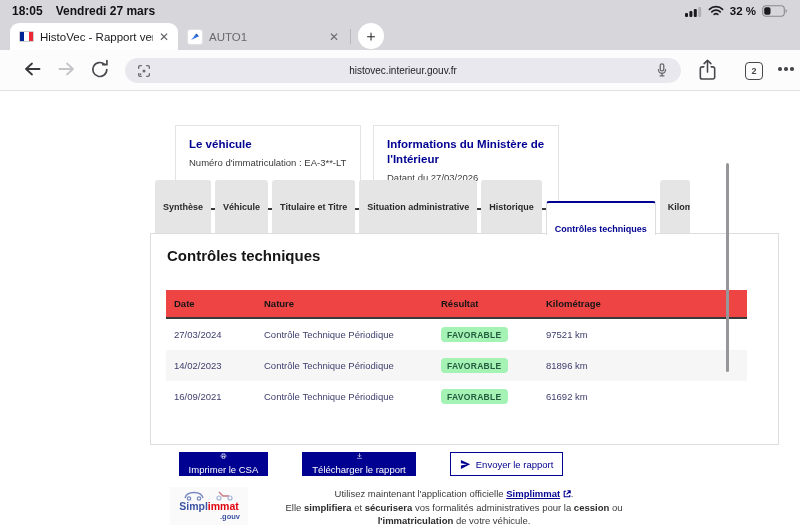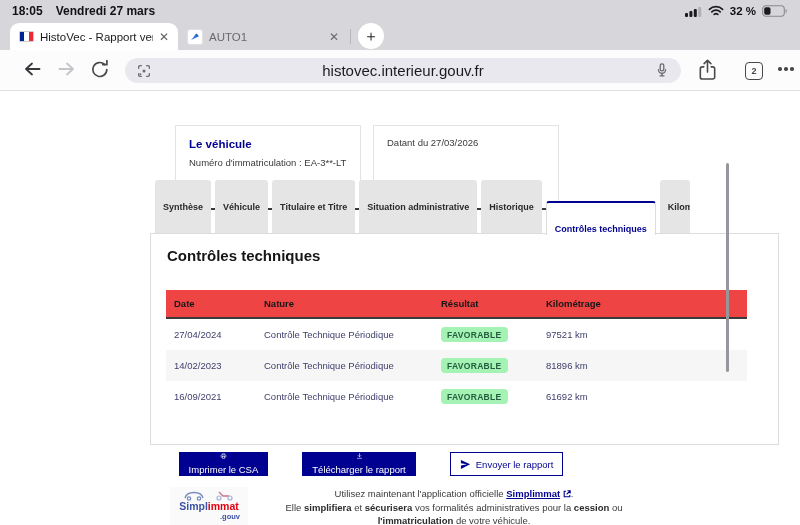--- a/index.html
+++ b/index.html
@@ -30,21 +30,21 @@
   .flag div { flex:1; }
   .fav2 { width:14px; height:14px; background:#fff; border:0.5px solid #e1e1e4; border-radius:3px; flex:none; display:flex; align-items:center; justify-content:center; }
   .tab-sep { width:1px; height:15px; background:#b7b7bb; margin:0 7px 6px 2px; }
   .new-tab { width:26px; height:26px; border-radius:50%; background:#fff; margin-bottom:1px;
     display:flex; align-items:center; justify-content:center; font-size:15px; color:#1b1b1f; }
 
   
   .nav-bar { position:absolute; top:50px; left:0; width:800px; height:40px; background:#FCFCFD; border-bottom:1px solid #E0E0E3; box-sizing:content-box; }
   .nav-ico { position:absolute; top:10px; }
   .url-pill { position:absolute; left:125px; top:8px; width:556px; height:25px; border-radius:13px; background:#E9E8EE; }
-  .url-text { position:absolute; left:0; right:0; top:0; bottom:0; display:flex; align-items:center; justify-content:center; font-size:15px; color:#1b1b1f; }
+  .url-text { position:absolute; left:0; right:0; top:0; bottom:0; display:flex; align-items:center; justify-content:center; font-size:10px; color:#1b1b1f; }
   .pill-ico-left { position:absolute; left:11px; top:4.5px; }
   .pill-ico-right { position:absolute; right:11px; top:4px; }
   .tabs-btn { position:absolute; left:745px; top:12px; width:16px; height:16px; border:1.6px solid #48484c; border-radius:4px;
     display:flex; align-items:center; justify-content:center; font-size:9px; font-weight:700; color:#48484c; }
   .more-btn { position:absolute; left:778px; top:17px; display:flex; gap:2.5px; }
   .more-btn i { width:3.5px; height:3.5px; border-radius:50%; background:#48484c; }
 
   
   .page { position:absolute; top:91px; left:0; width:800px; height:434px; background:#fff; }
 
@@ -190,20 +190,21 @@
   </div>
 
   <div class="page">
 
     <div class="cards">
       <div class="card">
         <p class="card-title">Le véhicule</p>
         <div class="card-sub">Numéro d'immatriculation : EA-3**-LT</div>
       </div>
       <div class="card">
+        <p class="card-title">Informations du Ministère de l'Intérieur</p>
         <div class="card-sub">Datant du 27/03/2026</div>
       </div>
     </div>
 
     <div class="content-tabs">
         <div class="ctab">Synthèse</div>
         <div class="ctab">Véhicule</div>
         <div class="ctab">Titulaire et Titre</div>
         <div class="ctab">Situation administrative</div>
         <div class="ctab">Historique</div>
@@ -217,21 +218,21 @@
         <thead>
           <tr>
               <th>Date</th>
               <th>Nature</th>
               <th>Résultat</th>
               <th>Kilométrage</th>
             </tr>
         </thead>
         <tbody>
             <tr>
-              <td>27/04/2024</td>
+              <td>27/03/2024</td>
               <td>Contrôle Technique Périodique</td>
               <td><span class="badge">FAVORABLE</span></td>
               <td>97521 km</td>
             </tr>
             <tr>
               <td>14/02/2023</td>
               <td>Contrôle Technique Périodique</td>
               <td><span class="badge">FAVORABLE</span></td>
               <td>81896 km</td>
             </tr>

